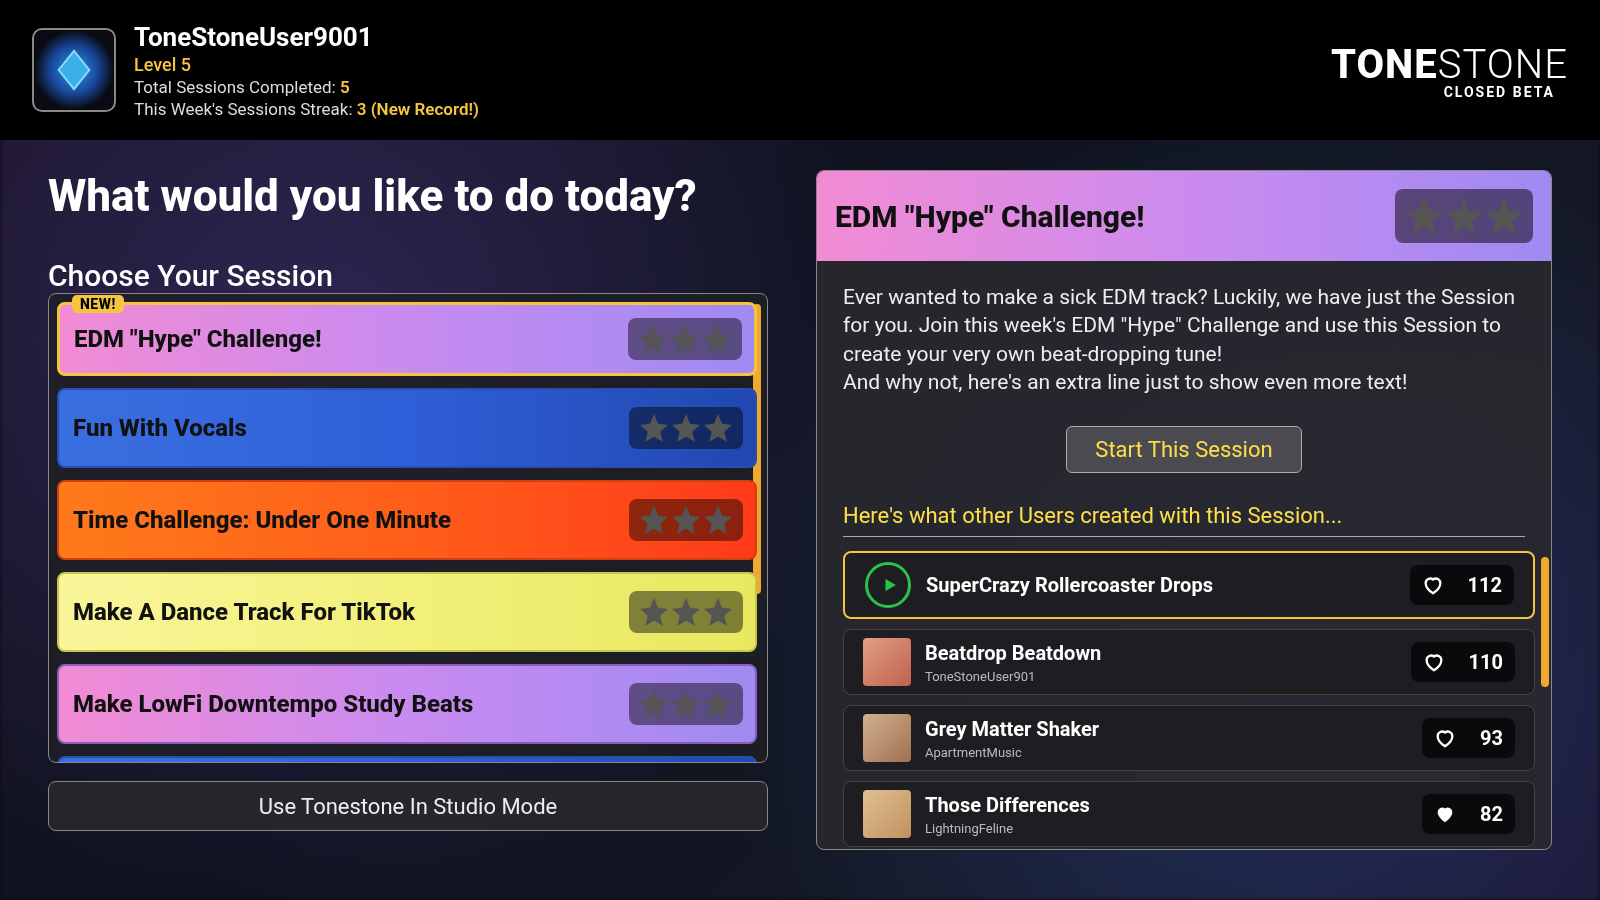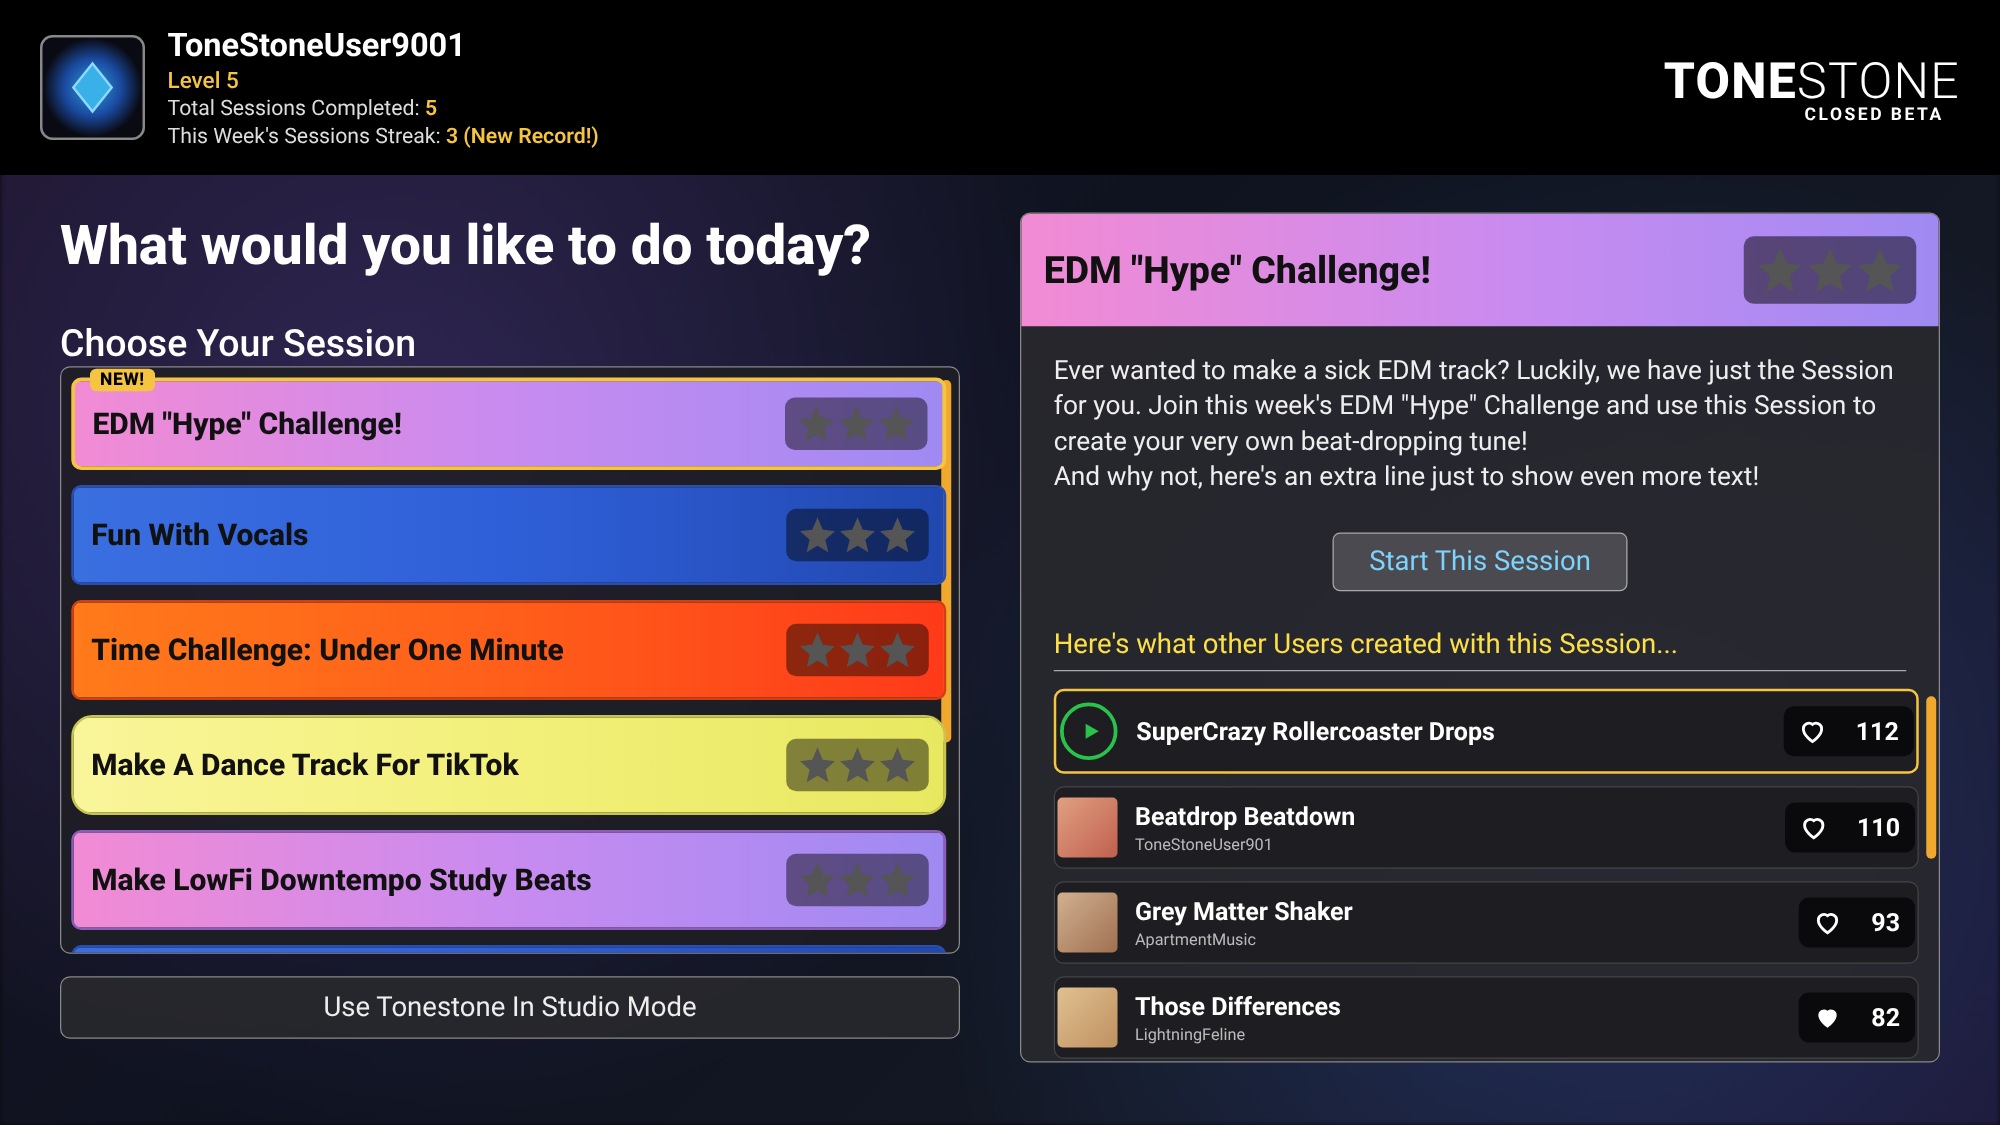--- a/index.html
+++ b/index.html
@@ -95,21 +95,21 @@
 .sessitem .stars {
   background: rgba(0,0,0,0.45);
   border-radius: 8px;
   padding: 6px 10px;
   display: flex; gap: 2px;
 }
 .star { width: 30px; height: 30px; fill: #555; stroke: #555; }
 .grad-pink { background: linear-gradient(90deg, #f28bd4, #c88bf0 50%, #9f8af2); border-color:#8b5db8;}
 .grad-blue { background: linear-gradient(90deg, #3a6fe0, #2f5fd8 50%, #2148b0); border-color:#2a4db0;}
 .grad-orange { background: linear-gradient(90deg, #ff7a1a, #ff5e1a 50%, #ff3a1a); border-color:#d04010;}
-.grad-yellow { background: linear-gradient(90deg, #f9f59a, #f2f07a 50%, #e8e860); border-color:#c5c550;border-radius:17px;}
+.grad-yellow { background: linear-gradient(90deg, #f9f59a, #f2f07a 50%, #e8e860); border-color:#c5c550;}
 .grad-blue2 { background: linear-gradient(90deg, #3a6fe0, #2f5fd8 50%, #2148b0); border-color:#2a4db0;}
 
 .studio-btn {
   margin-top: 18px;
   border: 1px solid #888;
   border-radius: 8px;
   background: rgba(40,40,46,0.9);
   height: 50px;
   display: flex; align-items: center; justify-content: center;
   font-size: 22px; color: #eee;
@@ -128,36 +128,36 @@
   background: linear-gradient(90deg, #f28bd4, #c88bf0 55%, #9f8af2);
   padding: 18px 18px;
   display: flex; align-items: center;
 }
 .chal-head .title { font-size: 30px; font-weight: 800; color: #111; flex:1; }
 .chal-head .stars { background: rgba(0,0,0,0.5); border-radius: 8px; padding: 8px 10px; display:flex; gap:2px;}
 .chal-head .star { width: 38px; height: 38px; fill:#555;}
 .chal-body { padding: 22px 26px 12px 26px; font-size: 21px; line-height: 1.35; color: #eee; }
 .start-row { display:flex; justify-content:center; padding: 18px 0 30px 0;}
 .start-btn {
-  border: 1px solid #aaa; background: #4a4a50; color:#7dd3fc;
+  border: 1px solid #aaa; background: #4a4a50; color:#fde047;
   font-size: 22px; padding: 10px 28px; border-radius: 6px; cursor:pointer;
 }
 .others-lbl { font-size: 22px; padding: 0 26px 8px 26px; color:#fde047;}
 .otherswrap { padding: 0 16px 0 26px; position:relative; flex:1;}
 .others-hr { border: 0; border-top: 1px solid #aaa; margin: 0 26px 14px 26px;}
 .otherswrap .scrollbar {
   position: absolute; right: 2px; top: 6px; width: 8px; height: 130px;
   background: #f0a82f; border-radius: 4px;
 }
 .track {
   background: #1e1e22;
   border: 1px solid #444;
   border-radius: 8px;
   display: flex; align-items: center;
-  padding: 8px 2px;
+  padding: 8px 19px;
   margin-bottom: 10px;
 }
 .track.sel { border: 2px solid #f5c542; }
 .track .thumb {
   width: 48px; height: 48px; border-radius: 4px; background:#888;
   display:flex; align-items:center; justify-content:center; margin-right:14px;
 }
 .track .thumb.play { background: transparent; }
 .play-circle { width:46px; height:46px; border:3px solid #2ac24a; border-radius:50%; display:flex;align-items:center;justify-content:center;}
 .play-circle svg { width:18px; height:18px; fill:#2ac24a; margin-left:3px;}

